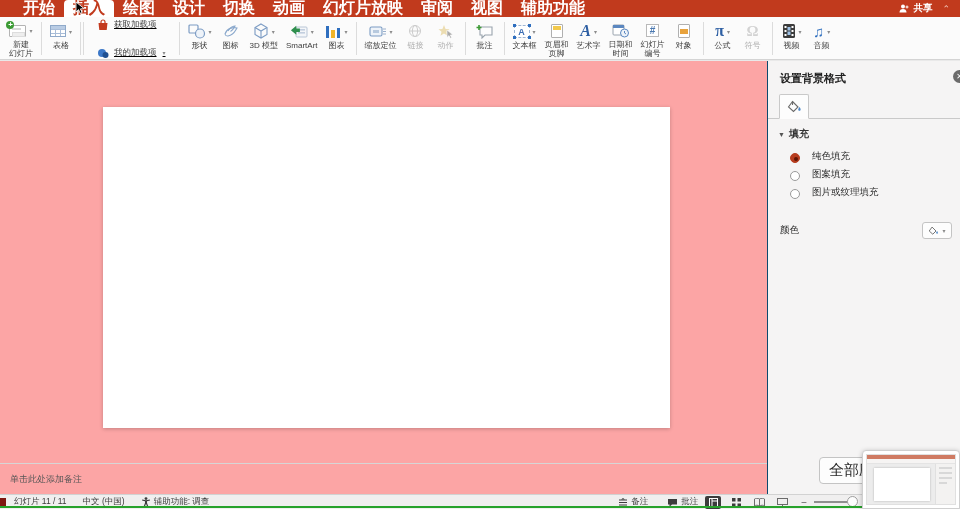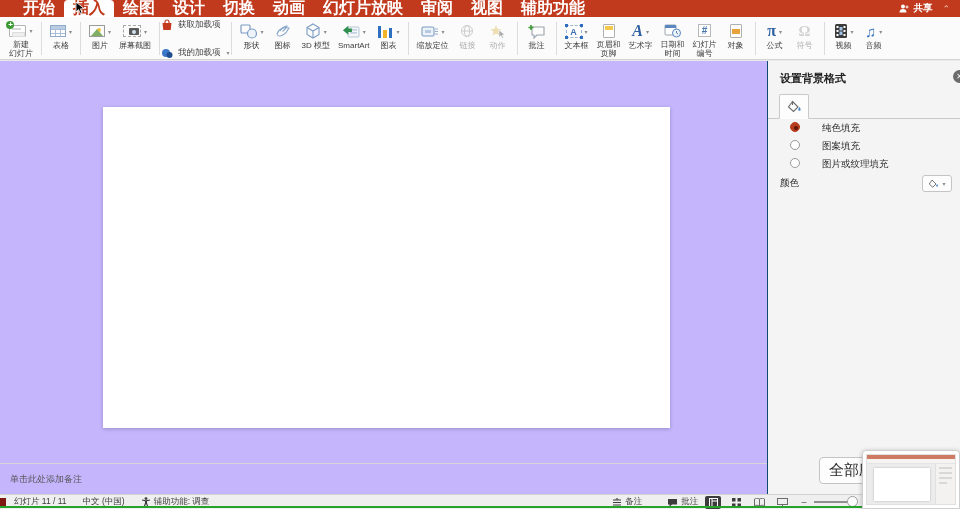--- a/index.html
+++ b/index.html
@@ -16,21 +16,21 @@
 
   
   .ribbon { position:absolute; left:0; top:17px; width:960px; height:43px; background:#fbfbfb; border-bottom:1px solid #d4d4d4; display:flex; align-items:stretch; padding:2px 0 1px 2px; z-index:4; }
   .rgroup { display:flex; align-items:stretch; padding:0 3px; }
   .rdiv { width:1px; background:#dcdcdc; margin:3px 1px; }
   .rbtn { display:flex; flex-direction:column; align-items:center; justify-content:flex-start; padding:1px 4px 0; min-width:30px; position:relative; }
   .rbtn .icon-wrap { height:22px; display:flex; align-items:center; justify-content:center; gap:2px; }
   .rbtn .lbl { font-size:8px; color:#3d3d3d; line-height:8.5px; text-align:center; white-space:nowrap; }
   .rbtn.disabled { opacity:.42; }
   .caret { font-size:6px; color:#8c8c8c; align-self:center; margin-left:1px; }
-  .stackgroup { display:flex; flex-direction:column; justify-content:center; gap:16px; padding:0 0; }
+  .stackgroup { display:flex; flex-direction:column; justify-content:center; gap:16px; padding:0 12px;text-decoration:underline; }
   .stackrow { display:flex; align-items:center; gap:5px; font-size:8.5px; color:#3d3d3d; white-space:nowrap; }
 
   
   .ic { display:inline-block; position:relative; }
   .ic-newslide { width:17px; height:12px; background:#fff; border:1px solid #b4b4b4; border-radius:1px; }
   .ic-newslide::before { content:""; position:absolute; left:2px; top:2px; width:9px; height:2px; background:#d8d8d8; }
   .ic-newslide::after { content:""; position:absolute; left:2px; top:6px; width:11px; height:3px; background:#eee; border:1px solid #ddd; }
   .plus-badge { position:absolute; left:-4px; top:-5px; width:8px; height:8px; border-radius:50%; background:#3d9b35; color:#fff; font-size:8px; line-height:8px; text-align:center; font-weight:bold; }
   .ic-table { width:16px; height:12px; border:1px solid #8fa9c9; background:
       linear-gradient(#b9cce4 0 3px, transparent 3px),
@@ -46,39 +46,39 @@
   .ic-chart i { display:block; width:3.5px; }
   .textbox-ic { width:16px; height:13px; border:1px dashed #9fb6d4; position:relative; font-size:9px; color:#3c6eb4; text-align:center; line-height:12px; font-weight:bold; background:#fff; }
   .textbox-ic i { position:absolute; width:3px; height:3px; background:#2f6fbf; }
   .hash-ic { width:13px; height:13px; border:1px solid #b9b9b9; background:#fff; color:#4a78b0; font-size:10px; font-weight:bold; text-align:center; line-height:12px; }
   .doc-ic { width:12px; height:14px; background:#fff; border:1px solid #b0b0b0; border-radius:1px; }
   .doc-ic .band { position:absolute; left:1px; right:1px; height:4px; background:#f2c94c; }
   .glyph-blue { color:#2e5fa3; font-weight:bold; }
   .glyph-gray { color:#9a9a9a; font-weight:bold; }
 
   
-  .workarea { position:absolute; left:0; top:61px; width:767px; height:433px; background:#c4b5fd; }
+  .workarea { position:absolute; left:0; top:61px; width:767px; height:433px; background:#fca5a5; }
   .slide { position:absolute; left:103px; top:46px; width:567px; height:321px; background:#ffffff; box-shadow:0 1px 4px rgba(0,0,0,.22); }
   .notes-sep { position:absolute; left:0; top:402px; width:767px; height:1px; background:#d6d6d6; }
   .notes-text { position:absolute; left:10px; top:412px; font-size:9px; color:#565656; }
 
   
   .panel { position:absolute; left:767px; top:61px; width:193px; height:433px; background:#f5f4f4; border-left:1px solid #0c4a6e; }
   .panel-title { font-size:11px; font-weight:bold; color:#222; padding:10px 0 0 12px; }
   .panel-close { position:absolute; right:-6px; top:9px; width:13px; height:13px; border-radius:50%; background:#6b6b6b; color:#fff; font-size:8px; line-height:13px; text-align:center; }
   .panel-tabs { position:relative; margin-top:8px; height:25px; border-bottom:1px solid #c9c9c9; }
   .ptab { position:absolute; left:11px; bottom:-1px; width:30px; height:25px; background:#fdfdfd; border:1px solid #c9c9c9; border-bottom:1px solid #fdfdfd; border-radius:2px 2px 0 0; display:flex; align-items:center; justify-content:center; }
   .section-hdr { display:flex; align-items:center; gap:4px; font-size:10px; font-weight:bold; color:#333; padding:8px 0 6px 10px; }
   .section-hdr .chev { font-size:7px; color:#555; }
-  .opt-row { display:flex; align-items:flex-start; gap:22px; padding:2.5px 0 2.5px 22px; font-size:9.5px; color:#2b2b2b; }
+  .opt-row { display:flex; align-items:flex-end; gap:12px; padding:2.5px 0 2.5px 22px; font-size:9.5px; color:#2b2b2b; }
   .radio { width:10px; height:10px; border-radius:50%; border:1px solid #9a9a9a; background:#fff; position:relative; flex:0 0 auto; }
   .radio.sel { background:#b73c1e; border-color:#b73c1e; }
   .radio.sel::after { content:""; position:absolute; left:3px; top:3px; width:4px; height:4px; border-radius:50%; background:#5e1505; }
   .checkbox { width:9px; height:9px; border:1px solid #9a9a9a; background:#fff; border-radius:1.5px; flex:0 0 auto; }
-  .ctl-row { display:flex; align-items:center; padding:0 8px 0 12px; margin-top:2px; font-size:9.5px; color:#2b2b2b; }
+  .ctl-row { display:flex; align-items:center; padding:0 8px 0 12px; margin-top:21px; font-size:9.5px; color:#2b2b2b; }
   .color-btn { margin-left:auto; width:30px; height:17px; background:#fdfdfd; border:1px solid #c4c4c4; border-radius:3px; display:flex; align-items:center; justify-content:center; gap:2px; }
   .slider { flex:1; height:2px; background:#a8a8a8; border-radius:1px; margin:0 10px 0 14px; position:relative; }
   .slider .handle { position:absolute; left:-1px; top:-5px; width:11px; height:11px; border-radius:50%; background:#fdfdfd; border:1px solid #9e9e9e; box-shadow:0 0 1px rgba(0,0,0,.3); }
   .spinbox { width:36px; height:16px; background:#fff; border:1px solid #b9b9b9; display:flex; align-items:center; }
   .spinbox .val { flex:1; font-size:9px; text-align:center; color:#222; }
   .spinbox .steps { width:10px; height:100%; border-left:1px solid #c9c9c9; display:flex; flex-direction:column; align-items:center; justify-content:center; font-size:5px; color:#666; line-height:5px; }
   .applyall-btn { position:absolute; left:51px; bottom:10px; padding:3px 9px; background:#fdfdfd; border:1px solid #c4c4c4; border-radius:4px; font-size:15px; color:#2b2b2b; white-space:nowrap; }
 
   
   .statusbar { position:absolute; left:0; top:494px; width:960px; height:15px; background:#f0efef; border-top:1px solid #d2d2d2; display:flex; align-items:center; font-size:8.5px; color:#3c3c3c; z-index:6; }
@@ -151,42 +151,20 @@
     <div class="rbtn">
       <span class="icon-wrap">
           <span class="ic ic-table"></span>
           <span class="caret">▾</span>
         </span>
       <span class="lbl">表格</span>
     </div>
   </div>
   <div class="rdiv"></div>
 
-  <div class="rgroup">
-    <div class="rbtn">
-      <span class="icon-wrap">
-          <span class="ic ic-pic">
-            <span class="sun"></span>
-            <span class="mtn"></span>
-          </span>
-          <span class="caret">▾</span>
-        </span>
-      <span class="lbl">图片</span>
-    </div>
-    <div class="rbtn">
-      <span class="icon-wrap">
-          <span class="ic ic-cam">
-            <span class="body"></span>
-            <span class="lens"></span>
-          </span>
-          <span class="caret">▾</span>
-        </span>
-      <span class="lbl">屏幕截图</span>
-    </div>
-  </div>
   <div class="rdiv"></div>
 
   <div class="stackgroup">
     <div class="stackrow">
       <svg width="12" height="12" viewBox="0 0 12 12">
           <path d="M1.5 4 h9 l-0.8 7 h-7.4 Z" fill="#c3391e"></path>
           <path d="M4 4.5 V3 a2 2 0 0 1 4 0 v1.5" fill="none" stroke="#c3391e" stroke-width="1.2"></path>
         </svg>
       <span>获取加载项</span>
     </div>
@@ -415,20 +393,24 @@
   <div class="panel-tabs">
     <div class="ptab">
       <svg width="15" height="14" viewBox="0 0 15 14">
           <path d="M5.5 1.5 L11 7 L6.5 11.5 L1.5 7 Z" fill="#fdfdfd" stroke="#6b6b6b" stroke-width="1.1"></path>
           <path d="M5.5 1.5 L5.5 5" stroke="#6b6b6b" stroke-width="1.1"></path>
           <path d="M12.5 7 C13.6 8.6 14 9.6 13.3 10.4 C12.7 11 11.6 10.8 11.3 9.9 C11 9 11.8 7.9 12.5 7 Z" fill="#4a86c8"></path>
         </svg>
     </div>
   </div>
 
+  <div class="section-hdr">
+    <span class="chev">▼</span>
+    <span>填充</span>
+  </div>
 
   <div class="opt-row">
     <span class="radio sel"></span>
     <span>纯色填充</span>
   </div>
   <div class="opt-row">
     <span class="radio"></span>
     <span>图案填充</span>
   </div>
   <div class="opt-row">
@@ -456,21 +438,21 @@
   <span class="sb-item">幻灯片 11 / 11</span>
   <span class="sb-item">中文 (中国)</span>
   <span class="sb-item">
     <svg width="10" height="10" viewBox="0 0 10 10">
         <circle cx="5" cy="1.6" r="1.4" fill="#3c3c3c"></circle>
         <path d="M1 3.4 L4 4.2 L4 6 L2.6 9.4 L3.8 9.8 L5 6.8 L6.2 9.8 L7.4 9.4 L6 6 L6 4.2 L9 3.4 L8.8 2.4 L5 3.2 L1.2 2.4 Z" fill="#3c3c3c"></path>
       </svg>
     <span>辅助功能: 调查</span>
   </span>
   <div class="sb-right">
-    <span class="sb-item" style="margin-right:18px">
+    <span class="sb-item" style="margin-right:12px">
       <svg width="10" height="9" viewBox="0 0 10 9">
           <path d="M1 2 h8 M1 4.5 h8 M1 7 h8" stroke="#3c3c3c"></path>
           <path d="M5 0 l2 1.5 h-4 Z" fill="#3c3c3c"></path>
         </svg>
       <span>备注</span>
     </span>
     <span class="sb-item" style="margin-right:0">
       <svg width="11" height="9" viewBox="0 0 11 9">
           <path d="M1 1 h9 v5.5 h-5 l-2.5 2.2 v-2.2 h-1.5 Z" fill="#3c3c3c"></path>
         </svg>

